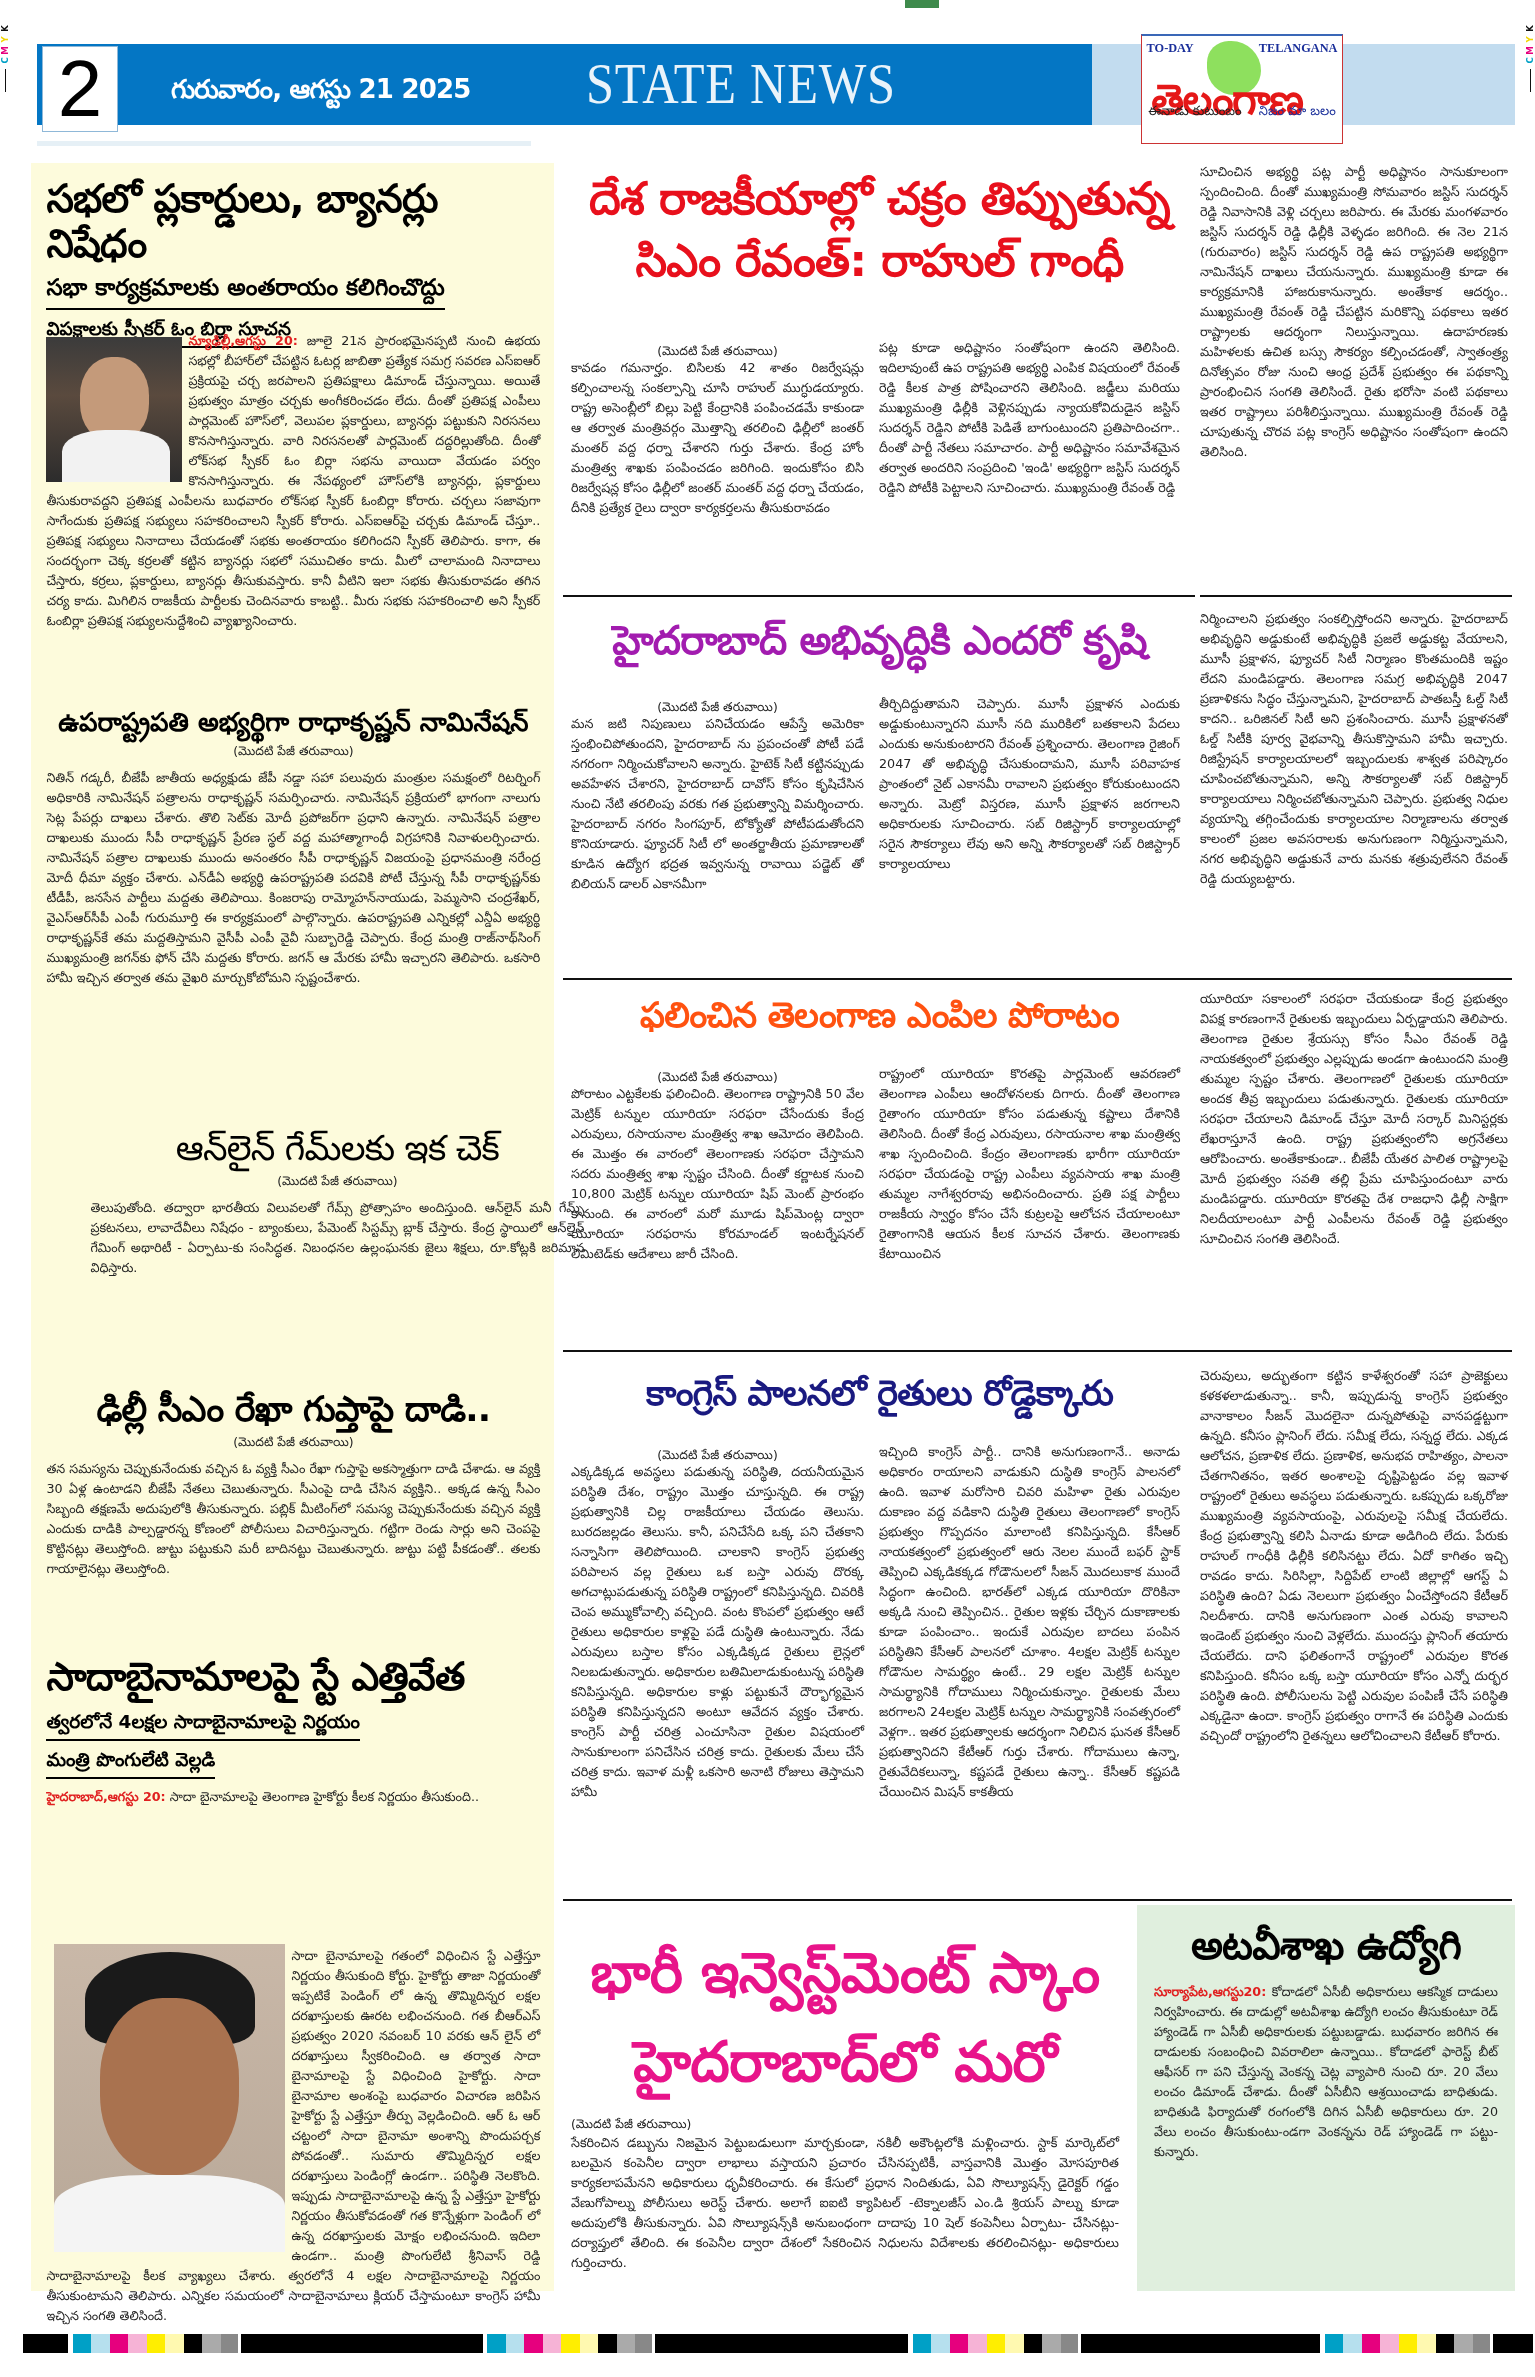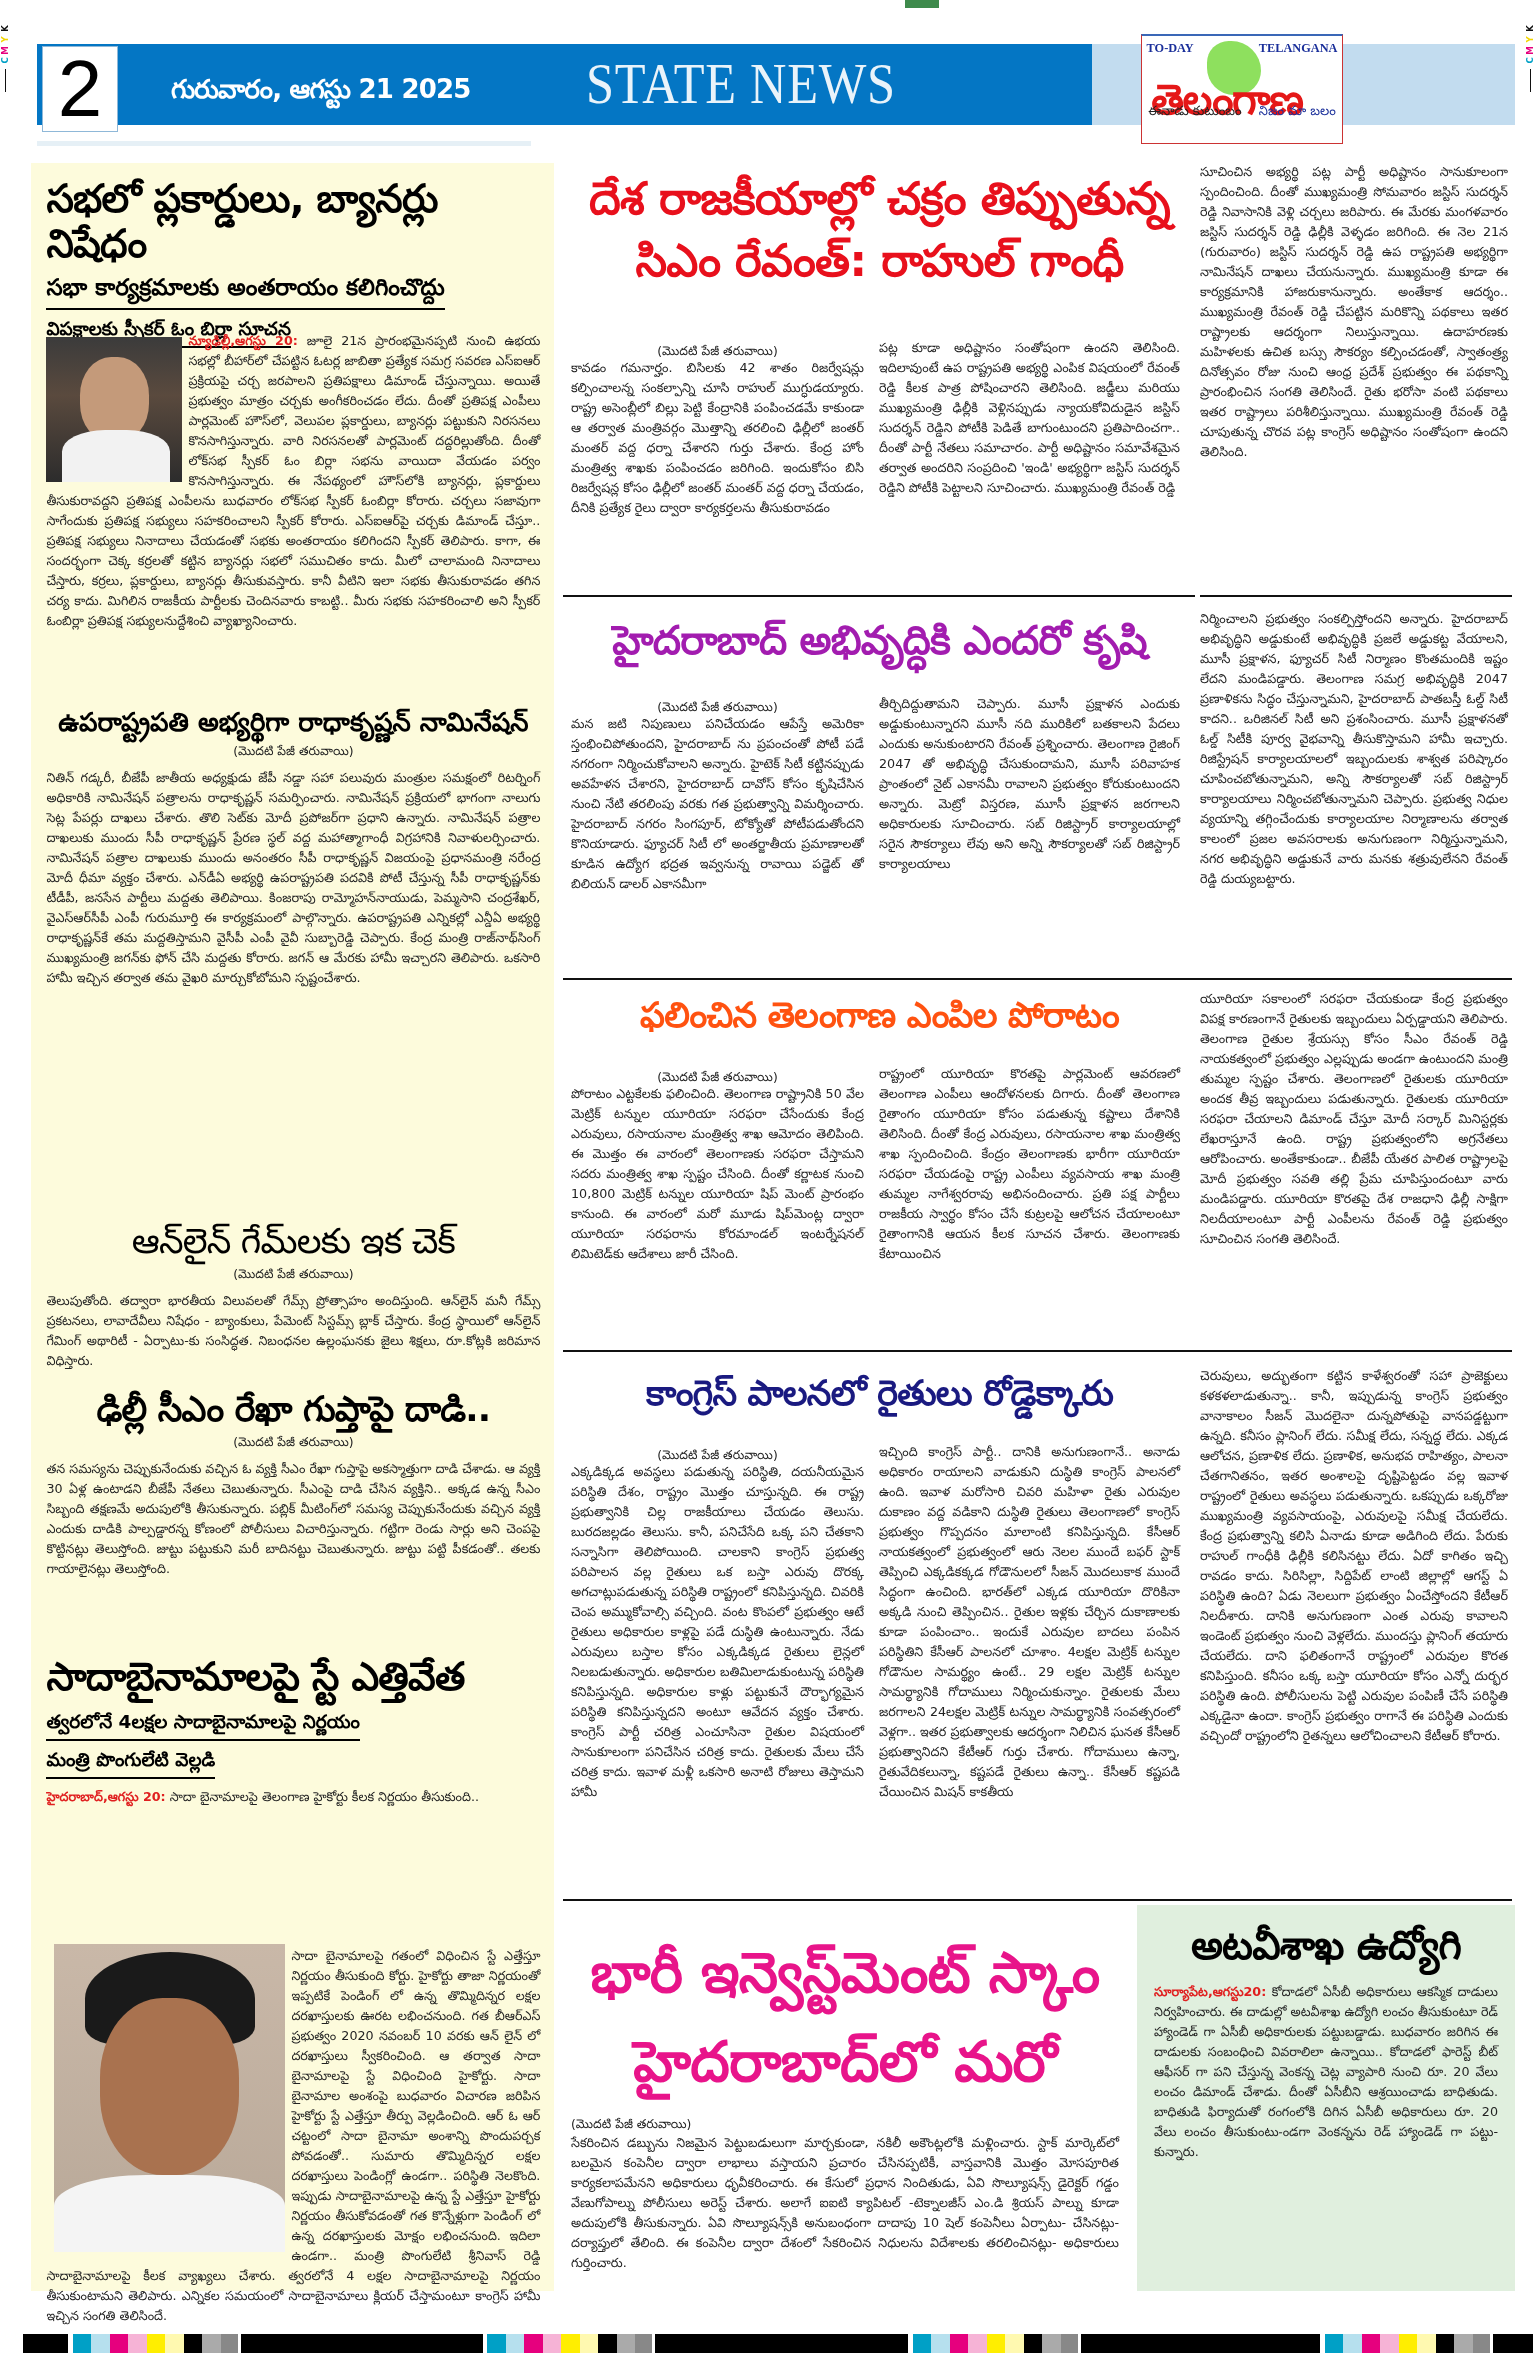--- a/index.html
+++ b/index.html
@@ -100,21 +100,21 @@
     <span class="dateline">న్యూఢిల్లీ,ఆగస్టు 20:</span>
     <span>జూలై 21న ప్రారంభమైనప్పటి నుంచి ఉభయ సభల్లో బీహార్‌లో చేపట్టిన ఓటర్ల జాబితా ప్రత్యేక సమగ్ర సవరణ ఎస్‌ఐఆర్ ప్రక్రియపై చర్చ జరపాలని ప్రతిపక్షాలు డిమాండ్ చేస్తున్నాయి. అయితే ప్రభుత్వం మాత్రం చర్చకు అంగీకరించడం లేదు. దీంతో ప్రతిపక్ష ఎంపీలు పార్లమెంట్ హౌస్‌లో, వెలుపల ప్లకార్డులు, బ్యానర్లు పట్టుకుని నిరసనలు కొనసాగిస్తున్నారు. వారి నిరసనలతో పార్లమెంట్ దద్దరిల్లుతోంది. దీంతో లోక్‌సభ స్పీకర్ ఓం బిర్లా సభను వాయిదా వేయడం పర్వం కొనసాగిస్తున్నారు. ఈ నేపథ్యంలో హౌస్‌లోకి బ్యానర్లు, ప్లకార్డులు తీసుకురావద్దని ప్రతిపక్ష ఎంపీలను బుధవారం లోక్‌సభ స్పీకర్ ఓంబిర్లా కోరారు. చర్చలు సజావుగా సాగేందుకు ప్రతిపక్ష సభ్యులు సహకరించాలని స్పీకర్ కోరారు. ఎస్‌ఐఆర్‌పై చర్చకు డిమాండ్ చేస్తూ.. ప్రతిపక్ష సభ్యులు నినాదాలు చేయడంతో సభకు అంతరాయం కలిగిందని స్పీకర్ తెలిపారు. కాగా, ఈ సందర్భంగా చెక్క కర్రలతో కట్టిన బ్యానర్లు సభలో సముచితం కాదు. మీలో చాలామంది నినాదాలు చేస్తారు, కర్రలు, ప్లకార్డులు, బ్యానర్లు తీసుకువస్తారు. కానీ వీటిని ఇలా సభకు తీసుకురావడం తగిన చర్య కాదు. మిగిలిన రాజకీయ పార్టీలకు చెందినవారు కాబట్టి.. మీరు సభకు సహకరించాలి అని స్పీకర్ ఓంబిర్లా ప్రతిపక్ష సభ్యులనుద్దేశించి వ్యాఖ్యానించారు.</span>
   </div>
 
   <div class="lc-block" style="top:544px;">
     <div class="lh2" style="font-size:26px; text-align:center;">ఉపరాష్ట్రపతి అభ్యర్థిగా రాధాకృష్ణన్ నామినేషన్</div>
     <div class="contd">(మొదటి పేజీ తరువాయి)</div>
     <div class="body-text">నితిన్ గడ్కరీ, బీజేపీ జాతీయ అధ్యక్షుడు జేపీ నడ్డా సహా పలువురు మంత్రుల సమక్షంలో రిటర్నింగ్ అధికారికి నామినేషన్ పత్రాలను రాధాకృష్ణన్ సమర్పించారు. నామినేషన్ ప్రక్రియలో భాగంగా నాలుగు సెట్ల పేపర్లు దాఖలు చేశారు. తొలి సెట్‌కు మోదీ ప్రపోజర్‌గా ప్రధాని ఉన్నారు. నామినేషన్ పత్రాల దాఖలుకు ముందు సీపీ రాధాకృష్ణన్ ప్రేరణ స్థల్ వద్ద మహాత్మాగాంధీ విగ్రహానికి నివాళులర్పించారు. నామినేషన్ పత్రాల దాఖలుకు ముందు అనంతరం సీపీ రాధాకృష్ణన్ విజయంపై ప్రధానమంత్రి నరేంద్ర మోదీ ధీమా వ్యక్తం చేశారు. ఎన్‌డీఏ అభ్యర్థి ఉపరాష్ట్రపతి పదవికి పోటీ చేస్తున్న సీపీ రాధాకృష్ణన్‌కు టీడీపీ, జనసేన పార్టీలు మద్దతు తెలిపాయి. కింజరాపు రామ్మోహన్‌నాయుడు, పెమ్మసాని చంద్రశేఖర్, వైఎస్‌ఆర్‌సీపీ ఎంపీ గురుమూర్తి ఈ కార్యక్రమంలో పాల్గొన్నారు. ఉపరాష్ట్రపతి ఎన్నికల్లో ఎన్డీఏ అభ్యర్థి రాధాకృష్ణన్‌కే తమ మద్దతిస్తామని వైసీపీ ఎంపీ వైవీ సుబ్బారెడ్డి చెప్పారు. కేంద్ర మంత్రి రాజ్‌నాథ్‌సింగ్ ముఖ్యమంత్రి జగన్‌కు ఫోన్ చేసి మద్దతు కోరారు. జగన్ ఆ మేరకు హామీ ఇచ్చారని తెలిపారు. ఒకసారి హామీ ఇచ్చిన తర్వాత తమ వైఖరి మార్చుకోబోమని స్పష్టంచేశారు.</div>
   </div>
 
-  <div class="lc-block" style="top:1058px;">
+  <div class="lc-block" style="top:965px;margin-left:44px;">
     <div class="lh1" style="text-align:center; font-weight:normal; font-size:35px;">ఆన్‌లైన్ గేమ్‌లకు ఇక చెక్</div>
     <div class="contd">(మొదటి పేజీ తరువాయి)</div>
     <div class="body-text">తెలుపుతోంది. తద్వారా భారతీయ విలువలతో గేమ్స్ ప్రోత్సాహం అందిస్తుంది. ఆన్‌లైన్ మనీ గేమ్స్ ప్రకటనలు, లావాదేవీలు నిషేధం - బ్యాంకులు, పేమెంట్ సిస్టమ్స్ బ్లాక్ చేస్తారు. కేంద్ర స్థాయిలో ఆన్‌లైన్ గేమింగ్ అథారిటీ - ఏర్పాటు-కు సంసిద్ధత. నిబంధనల ఉల్లంఘనకు జైలు శిక్షలు, రూ.కోట్లకి జరిమాన విధిస్తారు.</div>
   </div>
 
   <div class="lc-block" style="top:1226px;">
     <div class="lh1" style="text-align:center; font-size:35px;">ఢిల్లీ సీఎం రేఖా గుప్తాపై దాడి..</div>
     <div class="contd">(మొదటి పేజీ తరువాయి)</div>
     <div class="body-text">తన సమస్యను చెప్పుకునేందుకు వచ్చిన ఓ వ్యక్తి సీఎం రేఖా గుప్తాపై అకస్మాత్తుగా దాడి చేశాడు. ఆ వ్యక్తి 30 ఏళ్ల ఉంటాడని బీజేపీ నేతలు చెబుతున్నారు. సీఎంపై దాడి చేసిన వ్యక్తిని.. అక్కడ ఉన్న సీఎం సిబ్బంది తక్షణమే అదుపులోకి తీసుకున్నారు. పబ్లిక్ మీటింగ్‌లో సమస్య చెప్పుకునేందుకు వచ్చిన వ్యక్తి ఎందుకు దాడికి పాల్పడ్డారన్న కోణంలో పోలీసులు విచారిస్తున్నారు. గట్టిగా రెండు సార్లు అని చెంపపై కొట్టినట్లు తెలుస్తోంది. జుట్టు పట్టుకుని మరీ బాదినట్టు చెబుతున్నారు. జుట్టు పట్టి పీకడంతో.. తలకు గాయాలైనట్లు తెలుస్తోంది.</div>
   </div>

